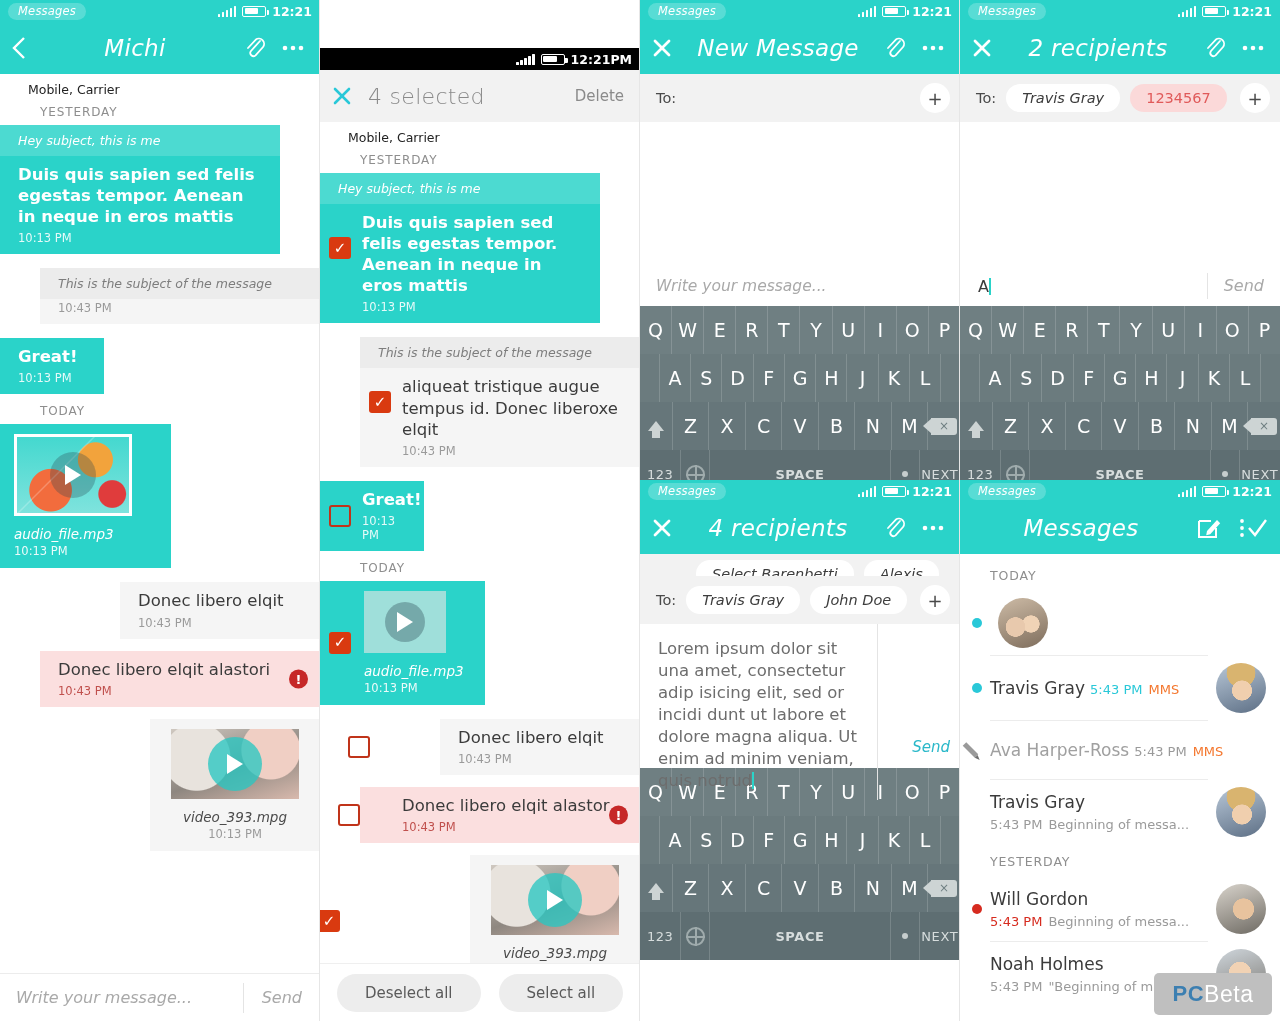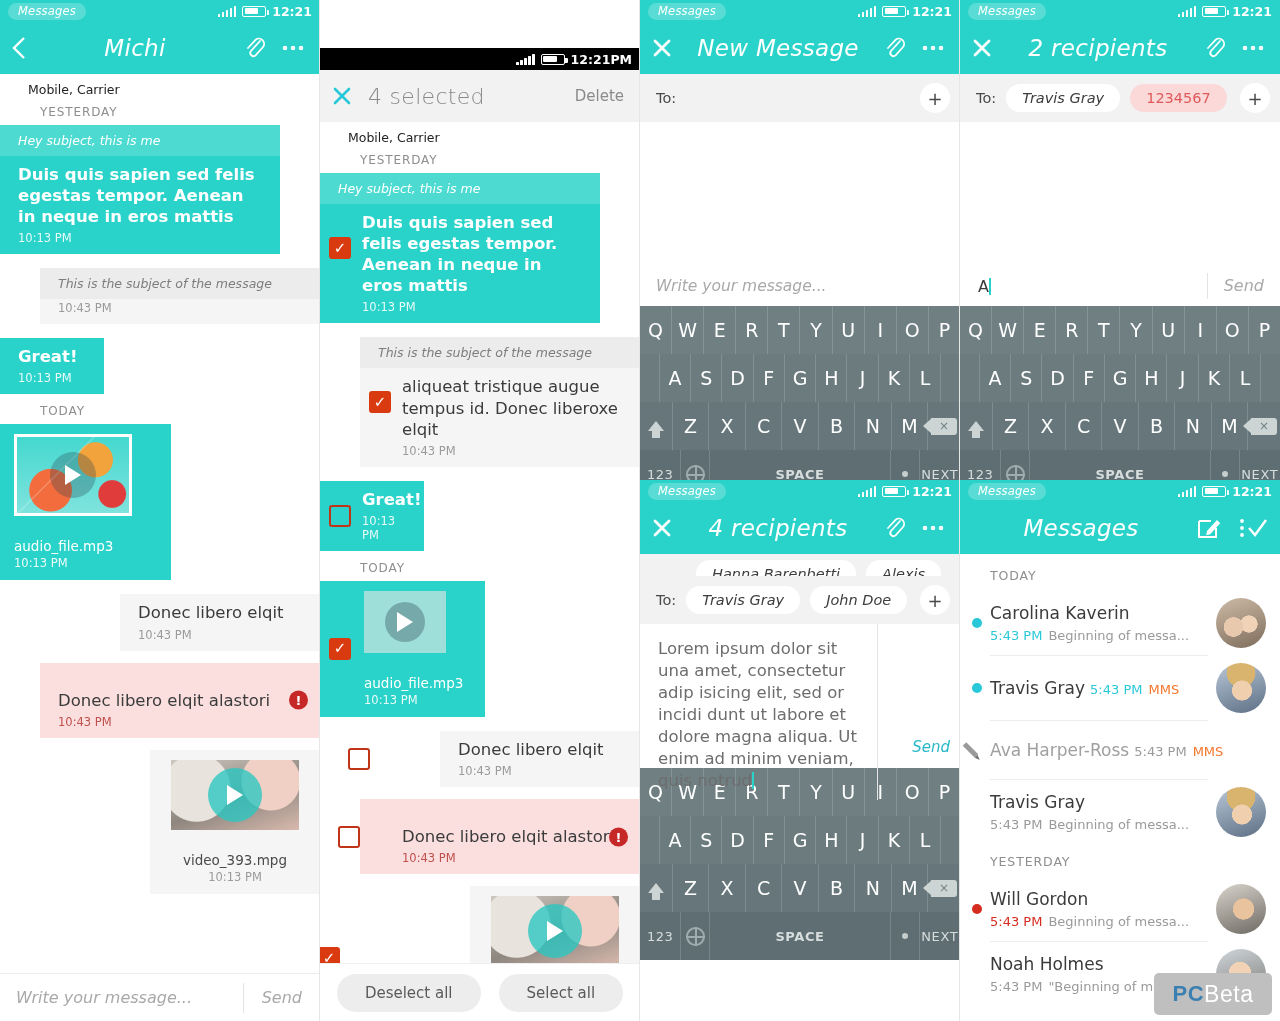--- a/index.html
+++ b/index.html
@@ -74,21 +74,21 @@
   .b-teal .time { color: rgba(255,255,255,0.88); }
 
   
   .b-grey { background:#f5f5f5; color:#3b3b3b; }
   .b-grey .subject { background:#ececec; color:#7d7d7d; }
   .b-grey .body { color:#3b3b3b; }
   .b-grey .time { color:#9a9a9a; }
 
   
   .b-pink { background:#fbdfdf; }
-  .b-pink .body { color:#3b3b3b;margin-top:19px; }
+  .b-pink .body { color:#3b3b3b; }
   .b-pink .time { color:#c0504d; }
   .err-dot {
     position:absolute; right:12px; top:50%; transform:translateY(-50%);
     width:19px; height:19px; border-radius:50%; background:#c62828; color:#fff;
     font-size:13px; font-weight:bold; display:flex; align-items:center; justify-content:center;
     line-height:1;
   }
 
   .row-left  { display:flex; }
   .row-right { display:flex; justify-content:flex-end; }
@@ -98,21 +98,21 @@
   .thumb { position:relative; width:100px; height:72px; overflow:hidden; background:#ddd; }
   .thumb.bordered { border: 3px solid #fff; }
   .play {
     position:absolute; left:50%; top:50%; transform:translate(-50%,-50%);
     width:0;height:0;border-left:16px solid #fff; border-top:10px solid transparent; border-bottom:10px solid transparent;
   }
   .playcircle {
     position:absolute; left:50%; top:50%; transform:translate(-50%,-50%);
     width:54px;height:54px;border-radius:50%; background:rgba(42,199,193,0.78);
   }
-  .fname { font-size:13.5px; margin-top:22px; }
+  .fname { font-size:13.5px; font-style:italic; margin-top:10px; }
   .ftime { font-size:11.5px; margin-top:2px; }
 
   .art-audio { position:absolute; inset:0;
     background:
       linear-gradient(135deg, rgba(255,255,255,0) 40%, rgba(255,255,255,.25) 41%, rgba(255,255,255,0) 42%),
       radial-gradient(circle at 70% 30%, #f2a33c 0 18%, transparent 19%),
       radial-gradient(circle at 30% 70%, #f26c3d 0 22%, transparent 23%),
       radial-gradient(circle at 85% 75%, #e03c3c 0 12%, transparent 13%),
       linear-gradient(#44d8cf, #7fe3dd);
   }
@@ -700,21 +700,21 @@
       </span>
       <span class="icon-btn" style="padding:0 4px 0 10px">
         <svg width="22" height="6" viewBox="0 0 22 6">
             <circle cx="3" cy="3" r="2.3" fill="#fff"></circle>
             <circle cx="11" cy="3" r="2.3" fill="#fff"></circle>
             <circle cx="19" cy="3" r="2.3" fill="#fff"></circle>
           </svg>
       </span>
     </div>
     <div class="torow-overflow">
-      <span class="chip cut">Hanna Barenbetti</span>
+      <span class="chip cut">Select Barenbetti</span>
       <span class="chip cut">Alexis</span>
     </div>
     <div class="torow">
       <span class="tolabel">To:</span>
       <span class="chip">Travis Gray</span>
       <span class="chip">John Doe</span>
       <span class="plusbtn">+</span>
     </div>
     <div style="position:relative;height:144px;background:#fff;">
       <div class="msgbody"><span>Lorem ipsum dolor sit una amet, consectetur adip isicing elit, sed or incidi dunt ut labore et dolore magna aliqua. Ut enim ad minim veniam, quis notrud</span><span class="caret"></span></div>
@@ -811,24 +811,20 @@
           <polyline points="11,12 17,19 28,4" fill="none" stroke="#fff" stroke-width="2.4"></polyline>
         </svg>
       </span>
     </div>
 
     <div class="listwrap">
       <div class="list-day">TODAY</div>
 
       <div class="li">
         <span class="dot" style="background:#29c8d8"></span>
-        <span class="li-main">
-          <span class="li-name">Carolina Kaverin</span>
-          <span class="li-sub"><span class="li-time" style="color:#29c8d8">5:43 PM</span><span>Beginning of messa...</span></span>
-        </span>
         <span class="av av-a"></span>
       </div>
       <div class="li-sep"></div>
 
       <div class="li">
         <span class="dot" style="background:#29c8d8"></span>
         <span class="li-main">
           <span class="li-name">Travis Gray</span>
           <span class="li-sub"><span class="li-time" style="color:#29c8d8">5:43 PM</span><span style="color:#f4772e">MMS</span></span>
         </span>

